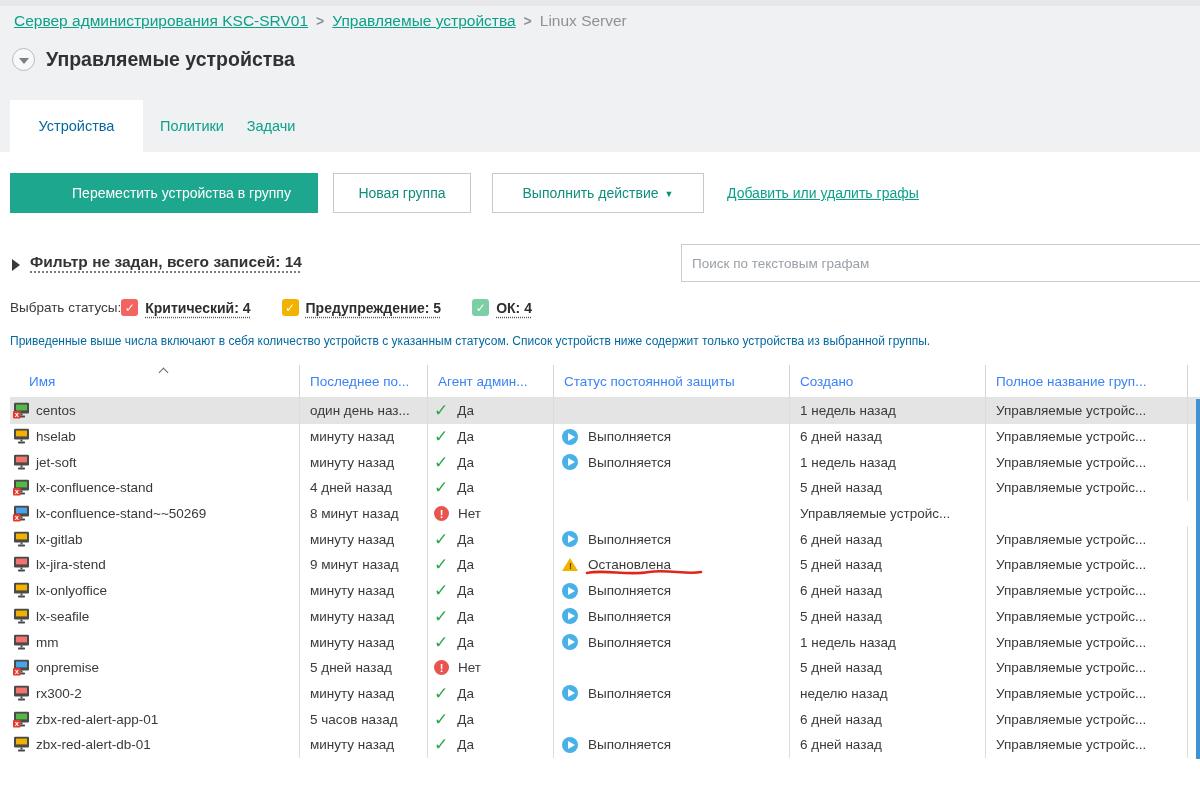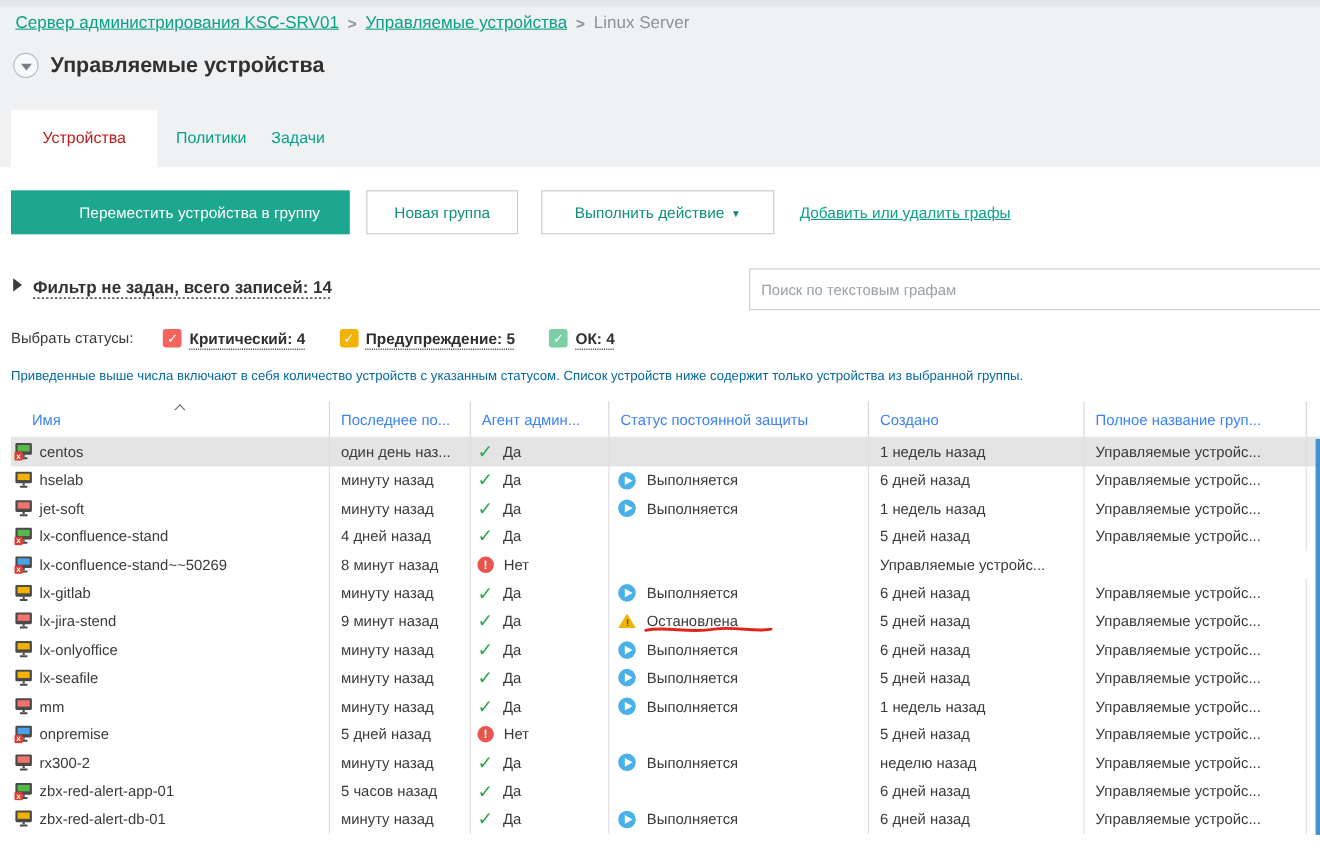--- a/index.html
+++ b/index.html
@@ -18,42 +18,42 @@
   .bc-current { color:#8d9296; }
 
   
   .titlerow { position:absolute; left:12px; top:48px; display:flex; align-items:center; gap:11px; }
   .circlebtn { width:23px; height:23px; border-radius:50%; background:#f7f8f9; border:1px solid #b7bbbf; display:inline-flex; align-items:center; justify-content:center; cursor:pointer; }
   .circletri { width:0; height:0; border-left:5px solid transparent; border-right:5px solid transparent; border-top:6px solid #7a7f84; margin-top:2px; }
   .pagetitle { font-size:19.5px; font-weight:bold; color:#313131; }
 
   
   .tab { position:absolute; top:100px; height:52px; display:flex; align-items:center; justify-content:center; font-size:14.5px; cursor:pointer; }
-  .tab-active { left:10px; width:133px; background:#fff; color:#b91c1c; }
+  .tab-active { left:10px; width:133px; background:#fff; color:#0369a1; }
   .tab-2 { left:152px; width:80px; color:#0ba189; }
   .tab-3 { left:236px; width:70px; color:#0ba189; }
 
   
   .btn-primary { position:absolute; left:10px; top:173px; width:308px; height:40px; background:#1ca78e; color:#fff; border:none; font-size:14px; font-family:inherit; cursor:pointer;padding-left:35px; }
   .btn-secondary { position:absolute; top:173px; height:40px; background:#fff; border:1px solid #c6c8ca; color:#0e8f7a; font-size:14px; font-family:inherit; cursor:pointer; }
   .btn-newgroup { left:333px; width:138px; }
   .btn-action { left:492px; width:212px; }
   .btn-caret { font-size:9px; color:#0e8f7a; margin-left:6px; vertical-align:1px; }
   .columns-link { position:absolute; left:727px; top:173px; height:40px; display:flex; align-items:center; color:#0ba189; text-decoration:underline; font-size:14px; cursor:pointer; }
 
   
-  .filterrow { position:absolute; left:12px; top:253px; display:flex; align-items:flex-start; gap:10px; cursor:pointer; }
+  .filterrow { position:absolute; left:12px; top:253px; display:flex; align-items:flex-end; gap:10px; cursor:pointer; }
   .filter-tri { width:0; height:0; border-top:6px solid transparent; border-bottom:6px solid transparent; border-left:8px solid #3a3a3a; }
   .filter-text { font-size:15.5px; font-weight:bold; color:#333; text-decoration:underline dotted #555; text-underline-offset:5px; }
   .searchbox { position:absolute; left:681px; top:244px; width:525px; height:38px; border:1px solid #c8ccd0; background:#fff; padding:0 10px; font-size:13.5px; font-family:inherit; color:#3a3a3a; }
   .searchbox::placeholder { color:#9aa0a6; }
 
   
   .statusrow { position:absolute; left:10px; top:299px; display:flex; align-items:center; font-size:13.5px; }
-  .status-label { margin-right:27px; color:#3a3a3a; }
+  .status-label { color:#3a3a3a; }
   .statusitem { display:flex; align-items:center; margin-right:31px; cursor:pointer; }
   .statusbox { width:17px; height:17px; border-radius:3px; color:#fff; display:inline-flex; align-items:center; justify-content:center; font-size:12px; font-weight:bold; margin-right:7px; }
   .statusitem-label { font-size:14px; font-weight:bold; color:#2e2e2e; text-decoration:underline dotted #555; text-underline-offset:4px; }
   .note { position:absolute; left:10px; top:334px; font-size:12px; color:#0369a1; width:1180px; }
 
   
   .table { position:absolute; left:10px; top:365px; width:1190px; }
   .thead, .trow { display:grid; grid-template-columns:290px 128px 126px 236px 196px 202px 1fr; }
   .thead { height:33px; border-bottom:1px solid #e3e3e3; }
   .thc { display:flex; align-items:center; padding-left:10px; border-right:1px solid #d4d4d4; font-size:13.5px; color:#3b82f6; position:relative; cursor:pointer; }

